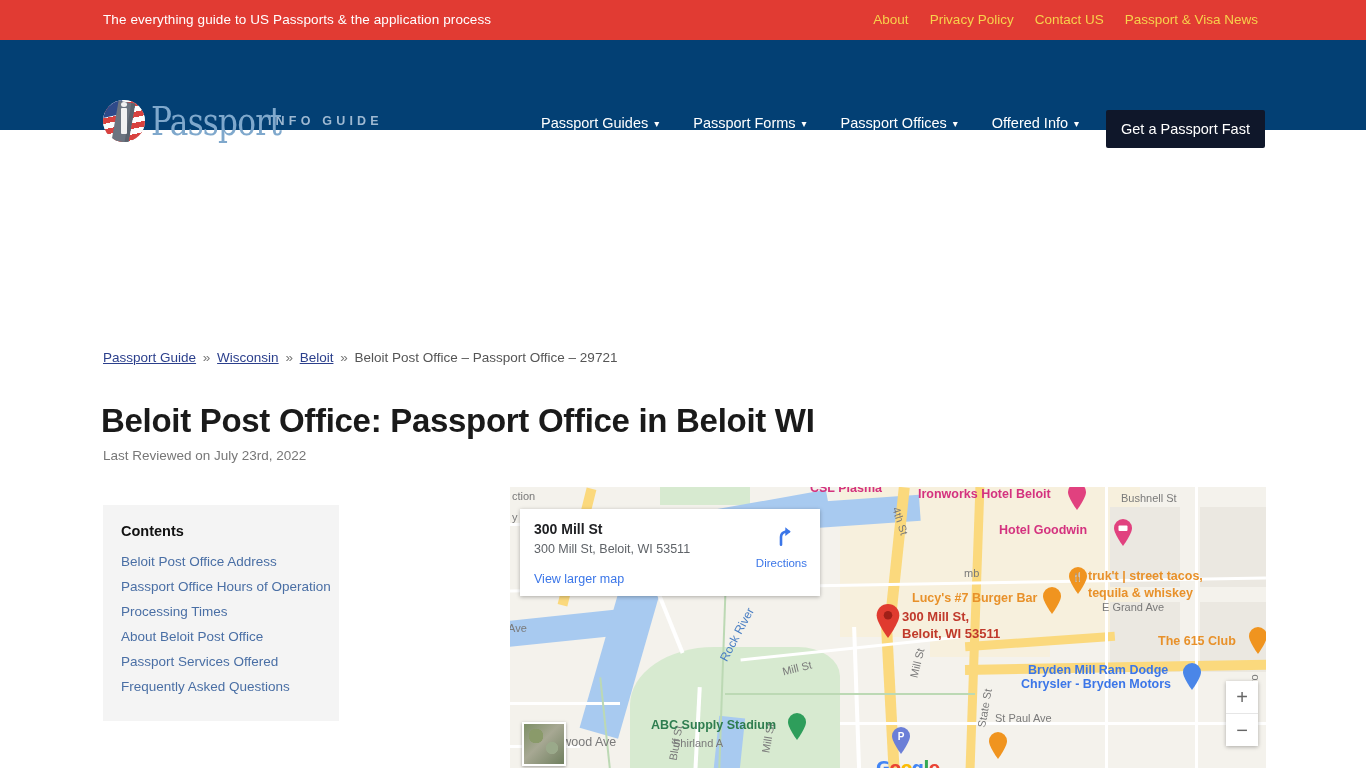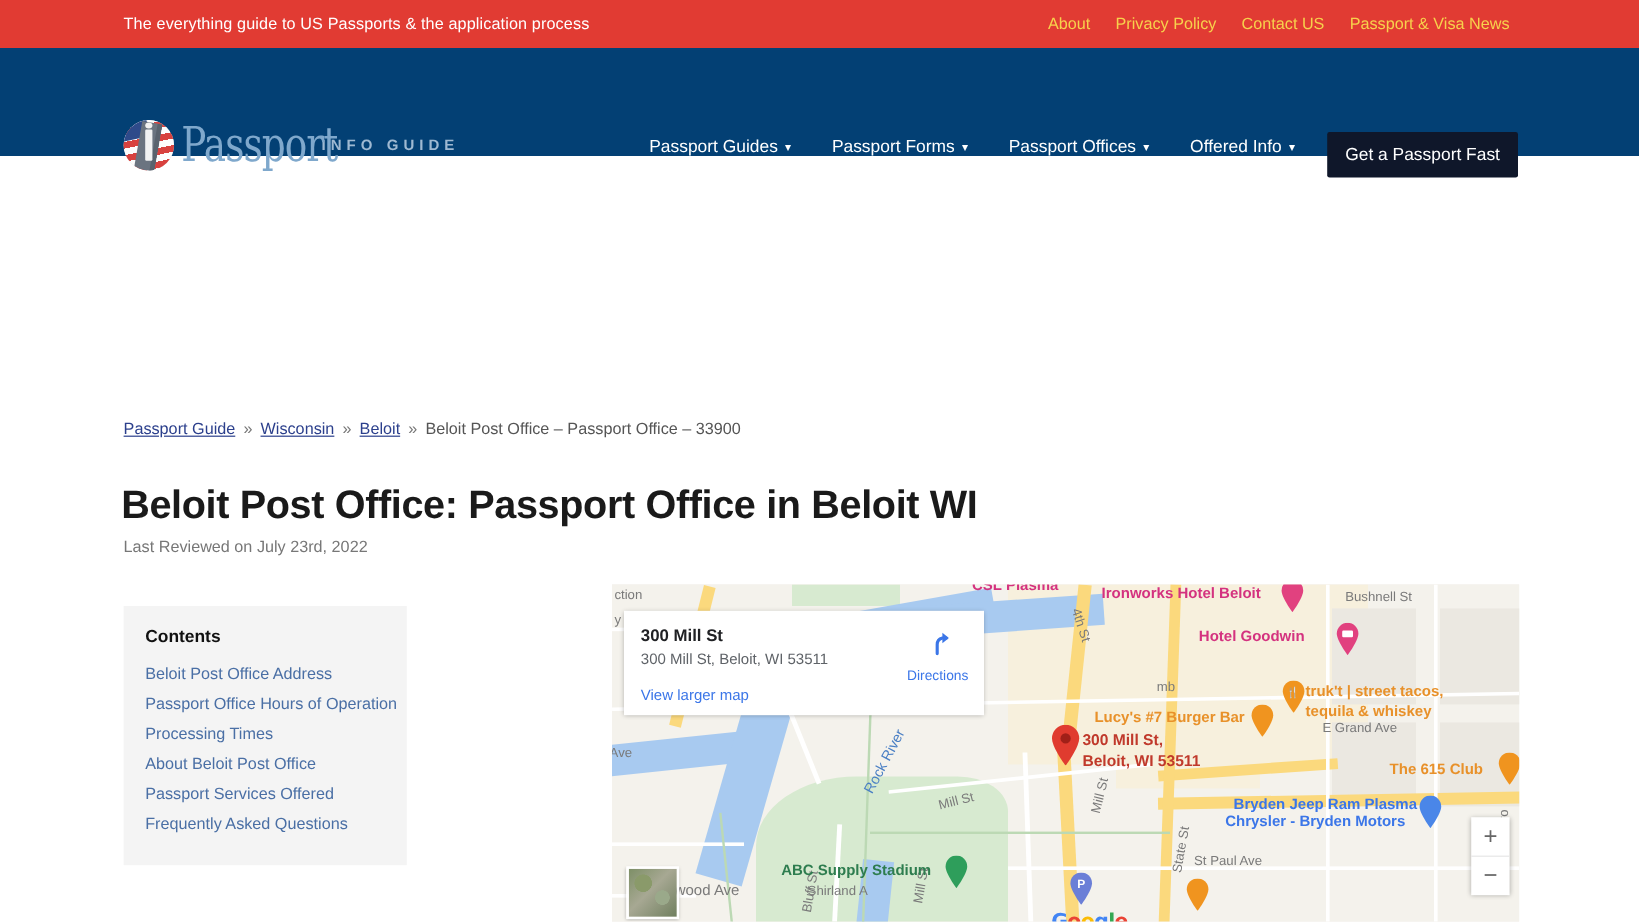--- a/index.html
+++ b/index.html
@@ -276,21 +276,21 @@
 
 <div id="content">
 
   <div id="breadcrumb">
     <a href="#">Passport Guide</a>
     <span class="sep">»</span>
     <a href="#">Wisconsin</a>
     <span class="sep">»</span>
     <a href="#">Beloit</a>
     <span class="sep">»</span>
-    <span>Beloit Post Office – Passport Office – 33900</span>
+    <span>Beloit Post Office – Passport Office – 29721</span>
   </div>
 
   <h1 id="page-title">Beloit Post Office: Passport Office in Beloit WI</h1>
   <div id="reviewed">Last Reviewed on July 23rd, 2022</div>
 
   <div id="contents-box">
     <div id="contents-title">Contents</div>
     <ul id="contents-list">
       <li>Beloit Post Office Address</li>
       <li>Passport Office Hours of Operation</li>
@@ -386,21 +386,21 @@
 
     <div class="streetlabel" style="left:376px;top:28px;transform:rotate(72deg);">4th St</div>
 
     <div class="poilabel poi-orange" style="left:1149px;top:0px;left:648px;top:147px;">The 615 Club</div>
     <div class="pin" style="left:738px;top:140px;">
       <svg viewBox="0 0 20 27">
           <path d="M10 27C10 27 19 15 19 9A9 9 0 0 0 1 9c0 6 9 18 9 18z" fill="#f0941f"></path>
         </svg>
     </div>
 
-    <div class="poilabel poi-blue" style="left:518px;top:176px;">Bryden Jeep Ram Plasma</div>
+    <div class="poilabel poi-blue" style="left:518px;top:176px;">Bryden Mill Ram Dodge</div>
     <div class="poilabel poi-blue" style="left:511px;top:190px;">Chrysler - Bryden Motors</div>
     <div class="pin" style="left:672px;top:176px;">
       <svg viewBox="0 0 20 27">
           <path d="M10 27C10 27 19 15 19 9A9 9 0 0 0 1 9c0 6 9 18 9 18z" fill="#4a86e8"></path>
         </svg>
     </div>
 
     <div class="streetlabel" style="left:485px;top:225px;">St Paul Ave</div>
 
     <div class="streetlabel" style="left:455px;top:215px;transform:rotate(-80deg);">State St</div>

